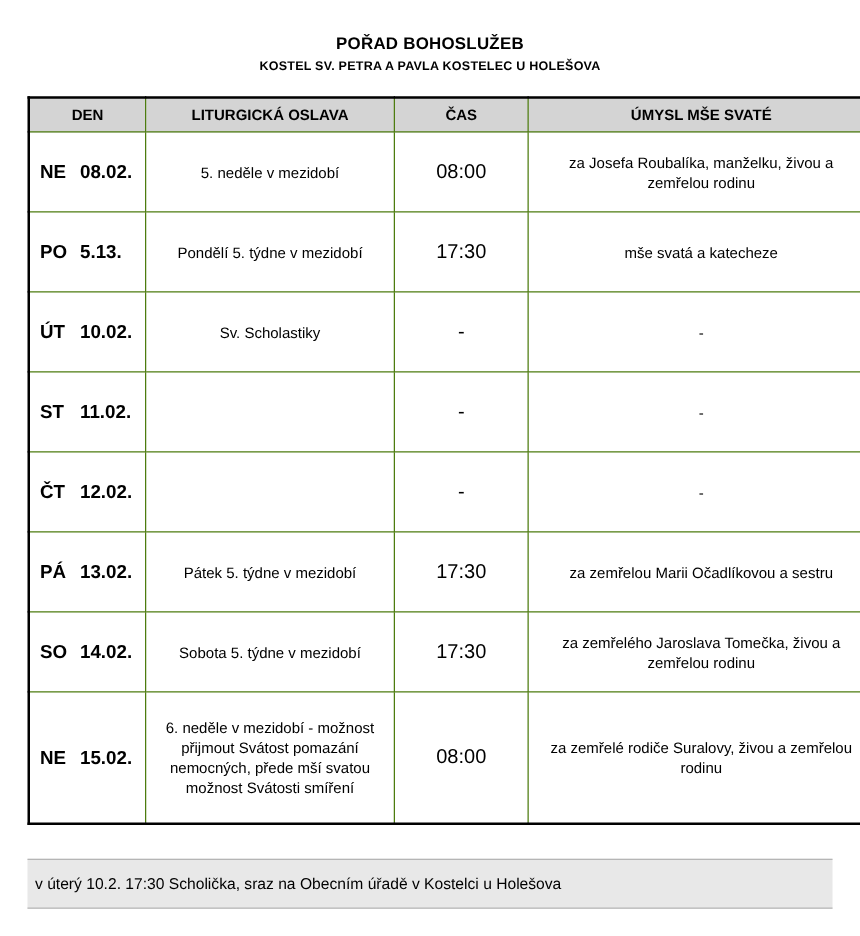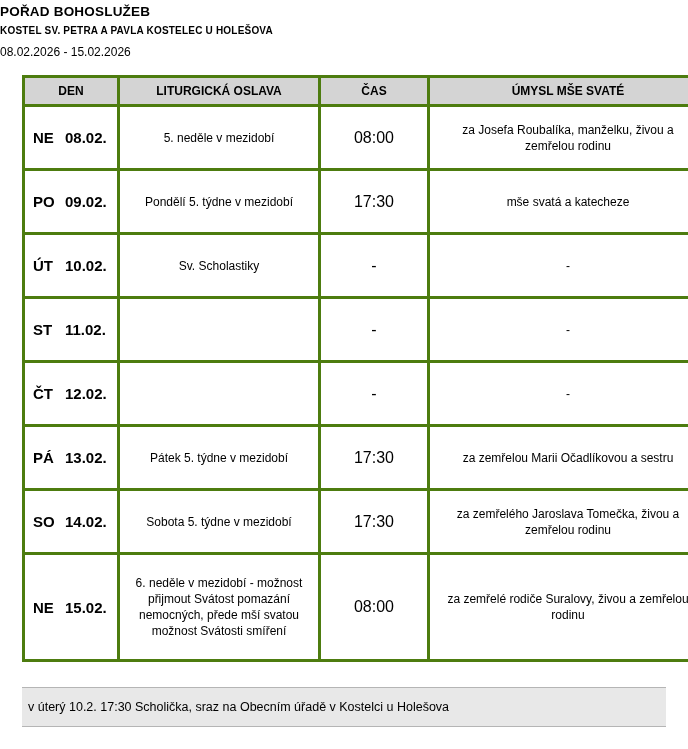--- a/index.html
+++ b/index.html
@@ -14,22 +14,22 @@
     color: #000000;
     overflow: hidden;
   }
   .page {
     position: relative;
     width: 688px;
     height: 749px;
     box-sizing: border-box;
   }
   .header {
-    text-align: left;
-    padding-top: 2px;
+    text-align: center;
+    padding-top: 25px;
   }
   .header .line1 {
     font-size: 13.5px;
     font-weight: bold;
     letter-spacing: 0.2px;
     line-height: 19px;
   }
   .header .line2 {
     font-size: 10px;
     font-weight: bold;
@@ -46,21 +46,21 @@
     margin: 14px 22px 0 22px;
   }
   table.schedule {
     border-collapse: collapse;
     width: 644px;
     table-layout: fixed;
     border: 2px solid #000;
   }
   table.schedule th,
   table.schedule td {
-    border: 3px solid #4d7c0f;
+    border: 1px solid #4d7c0f;
     vertical-align: middle;
     margin-top: 27px;
   }
   table.schedule thead th {
     background: #d4d4d4;
     font-size: 12px;
     font-weight: bold;
     text-align: center;
     height: 22px;
     padding: 2px 4px;
@@ -122,21 +122,20 @@
   }
 </style>
 </head>
 <body>
 
 <div class="page">
 
   <div class="header">
     <div class="line1">POŘAD BOHOSLUŽEB</div>
     <div class="line2">KOSTEL SV. PETRA A PAVLA KOSTELEC U HOLEŠOVA</div>
-    <div class="line3">08.02.2026 - 15.02.2026</div>
   </div>
 
   <div class="table-wrap">
     <table class="schedule">
       <thead>
         <tr>
           <th class="col-den">DEN</th>
           <th class="col-osl">LITURGICKÁ OSLAVA</th>
           <th class="col-cas">ČAS</th>
           <th class="col-uml">ÚMYSL MŠE SVATÉ</th>
@@ -148,21 +147,21 @@
           <td class="day">
             <span class="dayname">NE</span><span class="daydate">08.02.</span>
           </td>
           <td class="osl">5. neděle v mezidobí</td>
           <td class="cas">08:00</td>
           <td class="uml">za Josefa Roubalíka, manželku, živou a zemřelou rodinu</td>
         </tr>
 
         <tr class="row">
           <td class="day">
-            <span class="dayname">PO</span><span class="daydate">09.02.</span>
+            <span class="dayname">PO</span><span class="daydate">5.13.</span>
           </td>
           <td class="osl">Pondělí 5. týdne v mezidobí</td>
           <td class="cas">17:30</td>
           <td class="uml">mše svatá a katecheze</td>
         </tr>
 
         <tr class="row">
           <td class="day">
             <span class="dayname">ÚT</span><span class="daydate">10.02.</span>
           </td>

